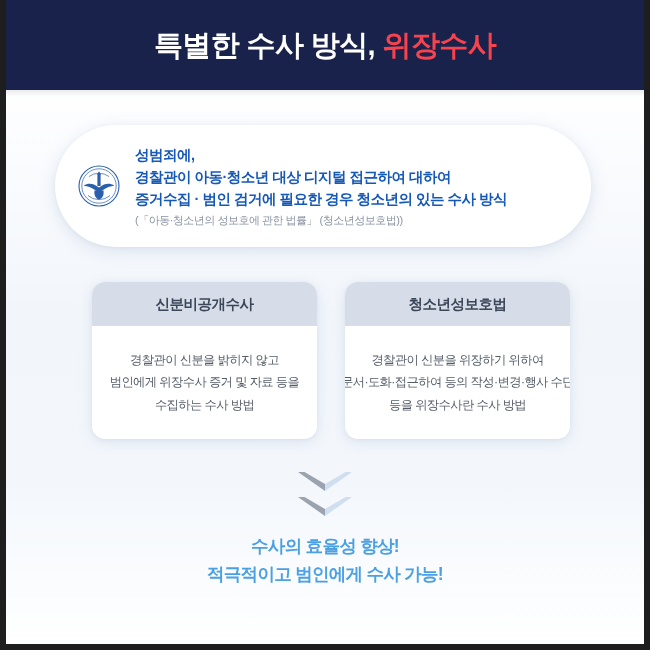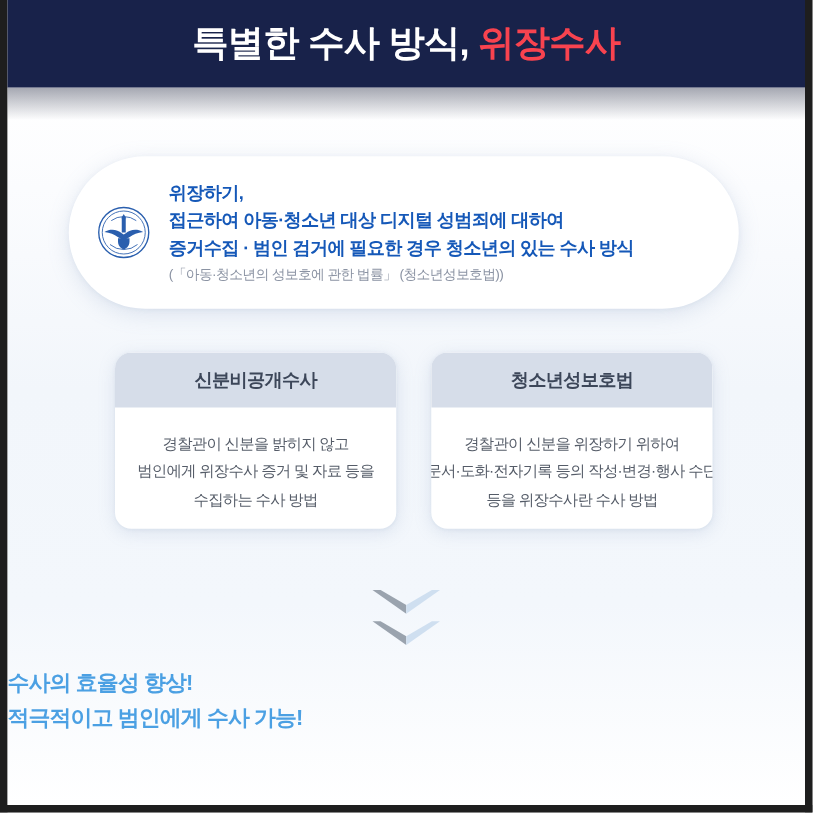--- a/index.html
+++ b/index.html
@@ -25,21 +25,21 @@
     background: #ffffff;
     overflow: hidden;
   }
 
   
   .header-band {
     position: absolute;
     left: -6px;
     top: 0;
     width: 650px;
-    height: 70px;
+    height: 90px;
     background: #18224a;
     display: flex;
     align-items: center;
     justify-content: center;
     z-index: 5;
   }
   .header-title {
     font-size: 29px;
     font-weight: bold;
     letter-spacing: -0.6px;
@@ -136,25 +136,25 @@
     height: 44px;
     display: flex;
     align-items: center;
     justify-content: center;
     color: #3c4659;
     font-size: 14.5px;
     font-weight: bold;
     letter-spacing: -0.5px;
   }
   .method-body {
-    height: 97px;
-    display: flex;
-    align-items: flex-end;
+    height: 113px;
+    display: flex;
+    align-items: center;
     justify-content: center;
-    padding: 12px 8px;
+    padding: 2px 8px;
     box-sizing: border-box;
   }
   .method-body-inner {
     text-align: center;
     color: #555c68;
     font-size: 12.3px;
     line-height: 1.82;
     letter-spacing: -0.6px;
   }
   .method-body-inner span { display: block; white-space: nowrap; }
@@ -174,20 +174,21 @@
     width: 58px;
     height: 24px;
   }
 
   
   .conclusion {
     position: absolute;
     left: 0;
     right: 0;
     top: 462px;
+    text-align: center;
   }
   .concl-line {
     color: #4ba0e3;
     font-size: 17.5px;
     font-weight: bold;
     line-height: 1.62;
     letter-spacing: -0.7px;
     white-space: nowrap;
   }
 </style>
@@ -213,22 +214,22 @@
           <circle cx="22" cy="22" r="17.2" fill="none" stroke="#2a5fae" stroke-width="0.7"></circle>
           <path d="M6.5 21.5 C12 18.5, 17 19.8, 20.4 22.6 L22 23.6 L23.6 22.6 C27 19.8, 32 18.5, 37.5 21.5 C33 22.2, 29.5 23.4, 26.8 25.6 L22 28.4 L17.2 25.6 C14.5 23.4, 11 22.2, 6.5 21.5 Z" fill="#2a5fae"></path>
           <path d="M20.4 10 L23.6 10 L23.6 22 L20.4 22 Z" fill="#2a5fae"></path>
           <path d="M22 7.2 L24 10.6 L20 10.6 Z" fill="#2a5fae"></path>
           <path d="M17.4 26.6 L26.6 26.6 L26.6 29.2 C26.6 32.4, 24.6 34.6, 22 35.6 C19.4 34.6, 17.4 32.4, 17.4 29.2 Z" fill="#2a5fae"></path>
           <path d="M12 12.5 A17 17 0 0 1 32 12.5" fill="none" stroke="#2a5fae" stroke-width="0.7"></path>
           <path d="M11 31.6 A17 17 0 0 0 33 31.6" fill="none" stroke="#2a5fae" stroke-width="0.7"></path>
         </svg>
       </div>
       <div class="def-text">
-        <div class="def-line">위장하기,</div>
-        <div class="def-line">접근하여 아동·청소년 대상 디지털 성범죄에 대하여</div>
+        <div class="def-line">성범죄에,</div>
+        <div class="def-line">경찰관이 아동·청소년 대상 디지털 접근하여 대하여</div>
         <div class="def-line">증거수집 · 범인 검거에 필요한 경우 청소년의 있는 수사 방식</div>
         <div class="def-cite">(「아동·청소년의 성보호에 관한 법률」 (청소년성보호법))</div>
       </div>
     </div>
 
     <div class="cards-row">
 
       <div class="method-card">
         <div class="method-head">신분비공개수사</div>
         <div class="method-body">
@@ -238,21 +239,21 @@
             <span>수집하는 수사 방법</span>
           </div>
         </div>
       </div>
 
       <div class="method-card">
         <div class="method-head">청소년성보호법</div>
         <div class="method-body">
           <div class="method-body-inner">
             <span>경찰관이 신분을 위장하기 위하여</span>
-            <span>문서·도화·전자기록 등의 작성·변경·행사 수단</span>
+            <span>문서·도화·접근하여 등의 작성·변경·행사 수단</span>
             <span>등을 위장수사란 수사 방법</span>
           </div>
         </div>
       </div>
 
     </div>
 
     <div class="chevrons">
       <svg class="chev" viewBox="0 0 58 24" aria-hidden="true">
         <path d="M2 2 L29 21 L29 14 L8.5 2 Z" fill="#9aa3ae"></path>

